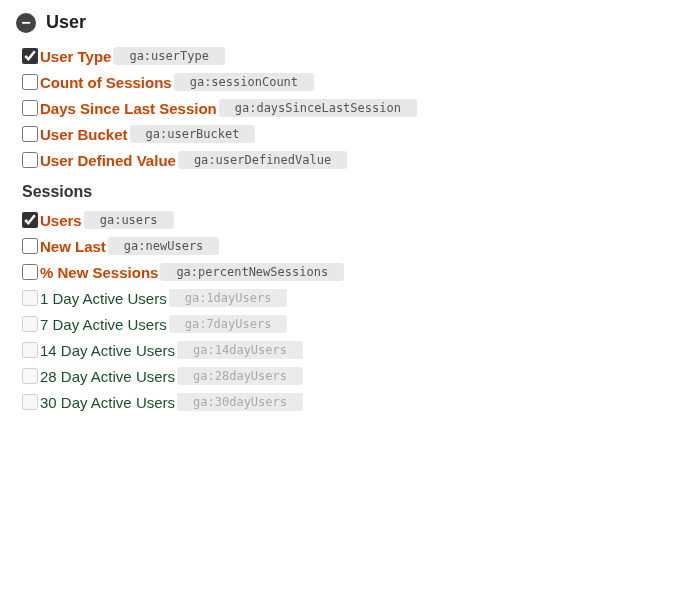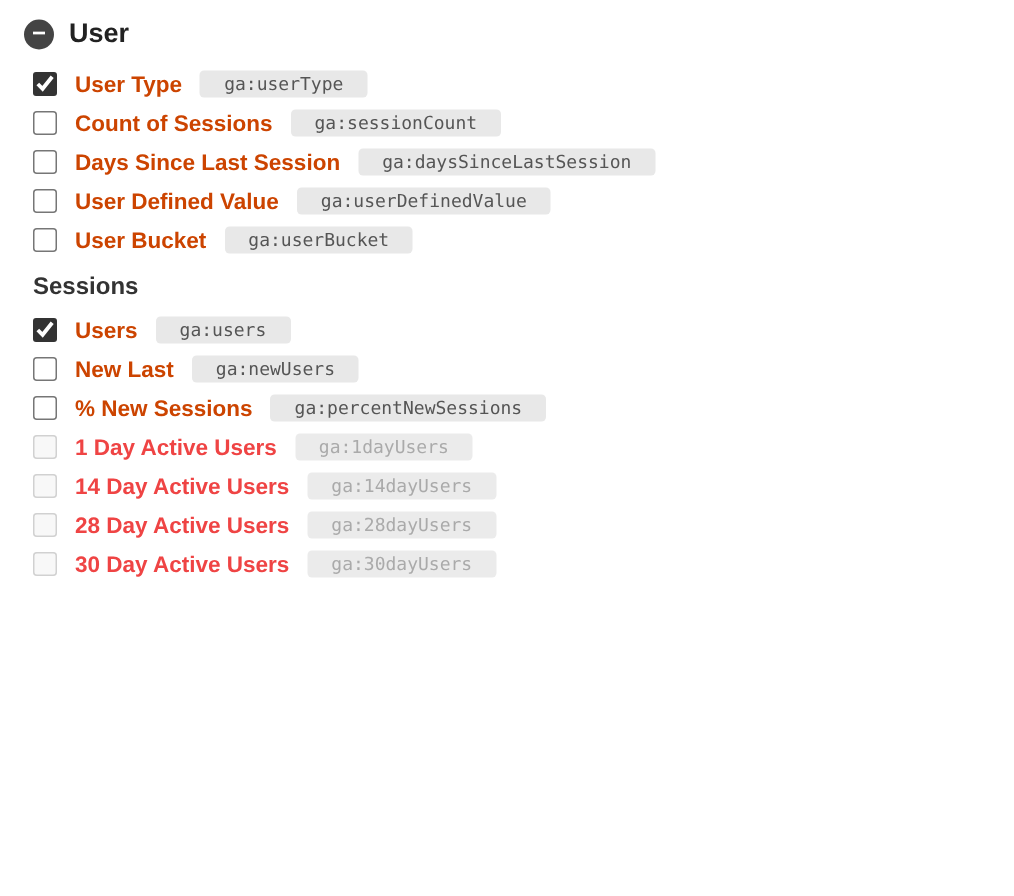--- a/index.html
+++ b/index.html
@@ -46,41 +46,41 @@
     .group-label {
       font-size: 16px;
       font-weight: bold;
       color: #333;
       margin: 10px 0 6px 6px;
     }
 
     .item-row {
       display: flex;
       align-items: center;
-      gap: 12px;
+      gap: 2px;
       padding: 4px 0 4px 6px;
     }
 
     .item-row input[type="checkbox"] {
       width: 16px;
       height: 16px;
       flex-shrink: 0;
       accent-color: #333;
       cursor: pointer;
     }
 
     .item-label {
       font-size: 15px;
       font-weight: bold;
       color: #cc4400;
     }
 
     .item-label.disabled {
-      color: #ef4444;
-      font-weight: bold;
+      color: #14532d;
+      font-weight: normal;
     }
 
     .api-badge {
       background: #e8e8e8;
       color: #555;
       font-size: 12px;
       padding: 2px 16px;
       border-radius: 3px;
       font-family: monospace;
       text-align: center;
@@ -113,27 +113,27 @@
         <span class="item-label">Count of Sessions</span>
         <span class="api-badge">ga:sessionCount</span>
       </div>
       <div class="item-row">
         <input type="checkbox" style="">
         <span class="item-label">Days Since Last Session</span>
         <span class="api-badge">ga:daysSinceLastSession</span>
       </div>
       <div class="item-row">
         <input type="checkbox" style="">
-        <span class="item-label">User Defined Value</span>
-        <span class="api-badge">ga:userDefinedValue</span>
+        <span class="item-label">User Bucket</span>
+        <span class="api-badge">ga:userBucket</span>
       </div>
       <div class="item-row">
         <input type="checkbox" style="">
-        <span class="item-label">User Bucket</span>
-        <span class="api-badge">ga:userBucket</span>
+        <span class="item-label">User Defined Value</span>
+        <span class="api-badge">ga:userDefinedValue</span>
       </div>
     </div>
 
   <div class="group-label">Sessions</div>
 
   <div id="metrics-container">
       <div class="item-row">
         <input type="checkbox" checked="" style="">
         <span class="item-label">Users</span>
         <span class="api-badge">ga:users</span>
@@ -148,20 +148,25 @@
         <span class="item-label">% New Sessions</span>
         <span class="api-badge">ga:percentNewSessions</span>
       </div>
       <div class="item-row">
         <input type="checkbox" disabled="" style="">
         <span class="item-label disabled">1 Day Active Users</span>
         <span class="api-badge disabled">ga:1dayUsers</span>
       </div>
       <div class="item-row">
         <input type="checkbox" disabled="" style="">
+        <span class="item-label disabled">7 Day Active Users</span>
+        <span class="api-badge disabled">ga:7dayUsers</span>
+      </div>
+      <div class="item-row">
+        <input type="checkbox" disabled="" style="">
         <span class="item-label disabled">14 Day Active Users</span>
         <span class="api-badge disabled">ga:14dayUsers</span>
       </div>
       <div class="item-row">
         <input type="checkbox" disabled="" style="">
         <span class="item-label disabled">28 Day Active Users</span>
         <span class="api-badge disabled">ga:28dayUsers</span>
       </div>
       <div class="item-row">
         <input type="checkbox" disabled="" style="">

